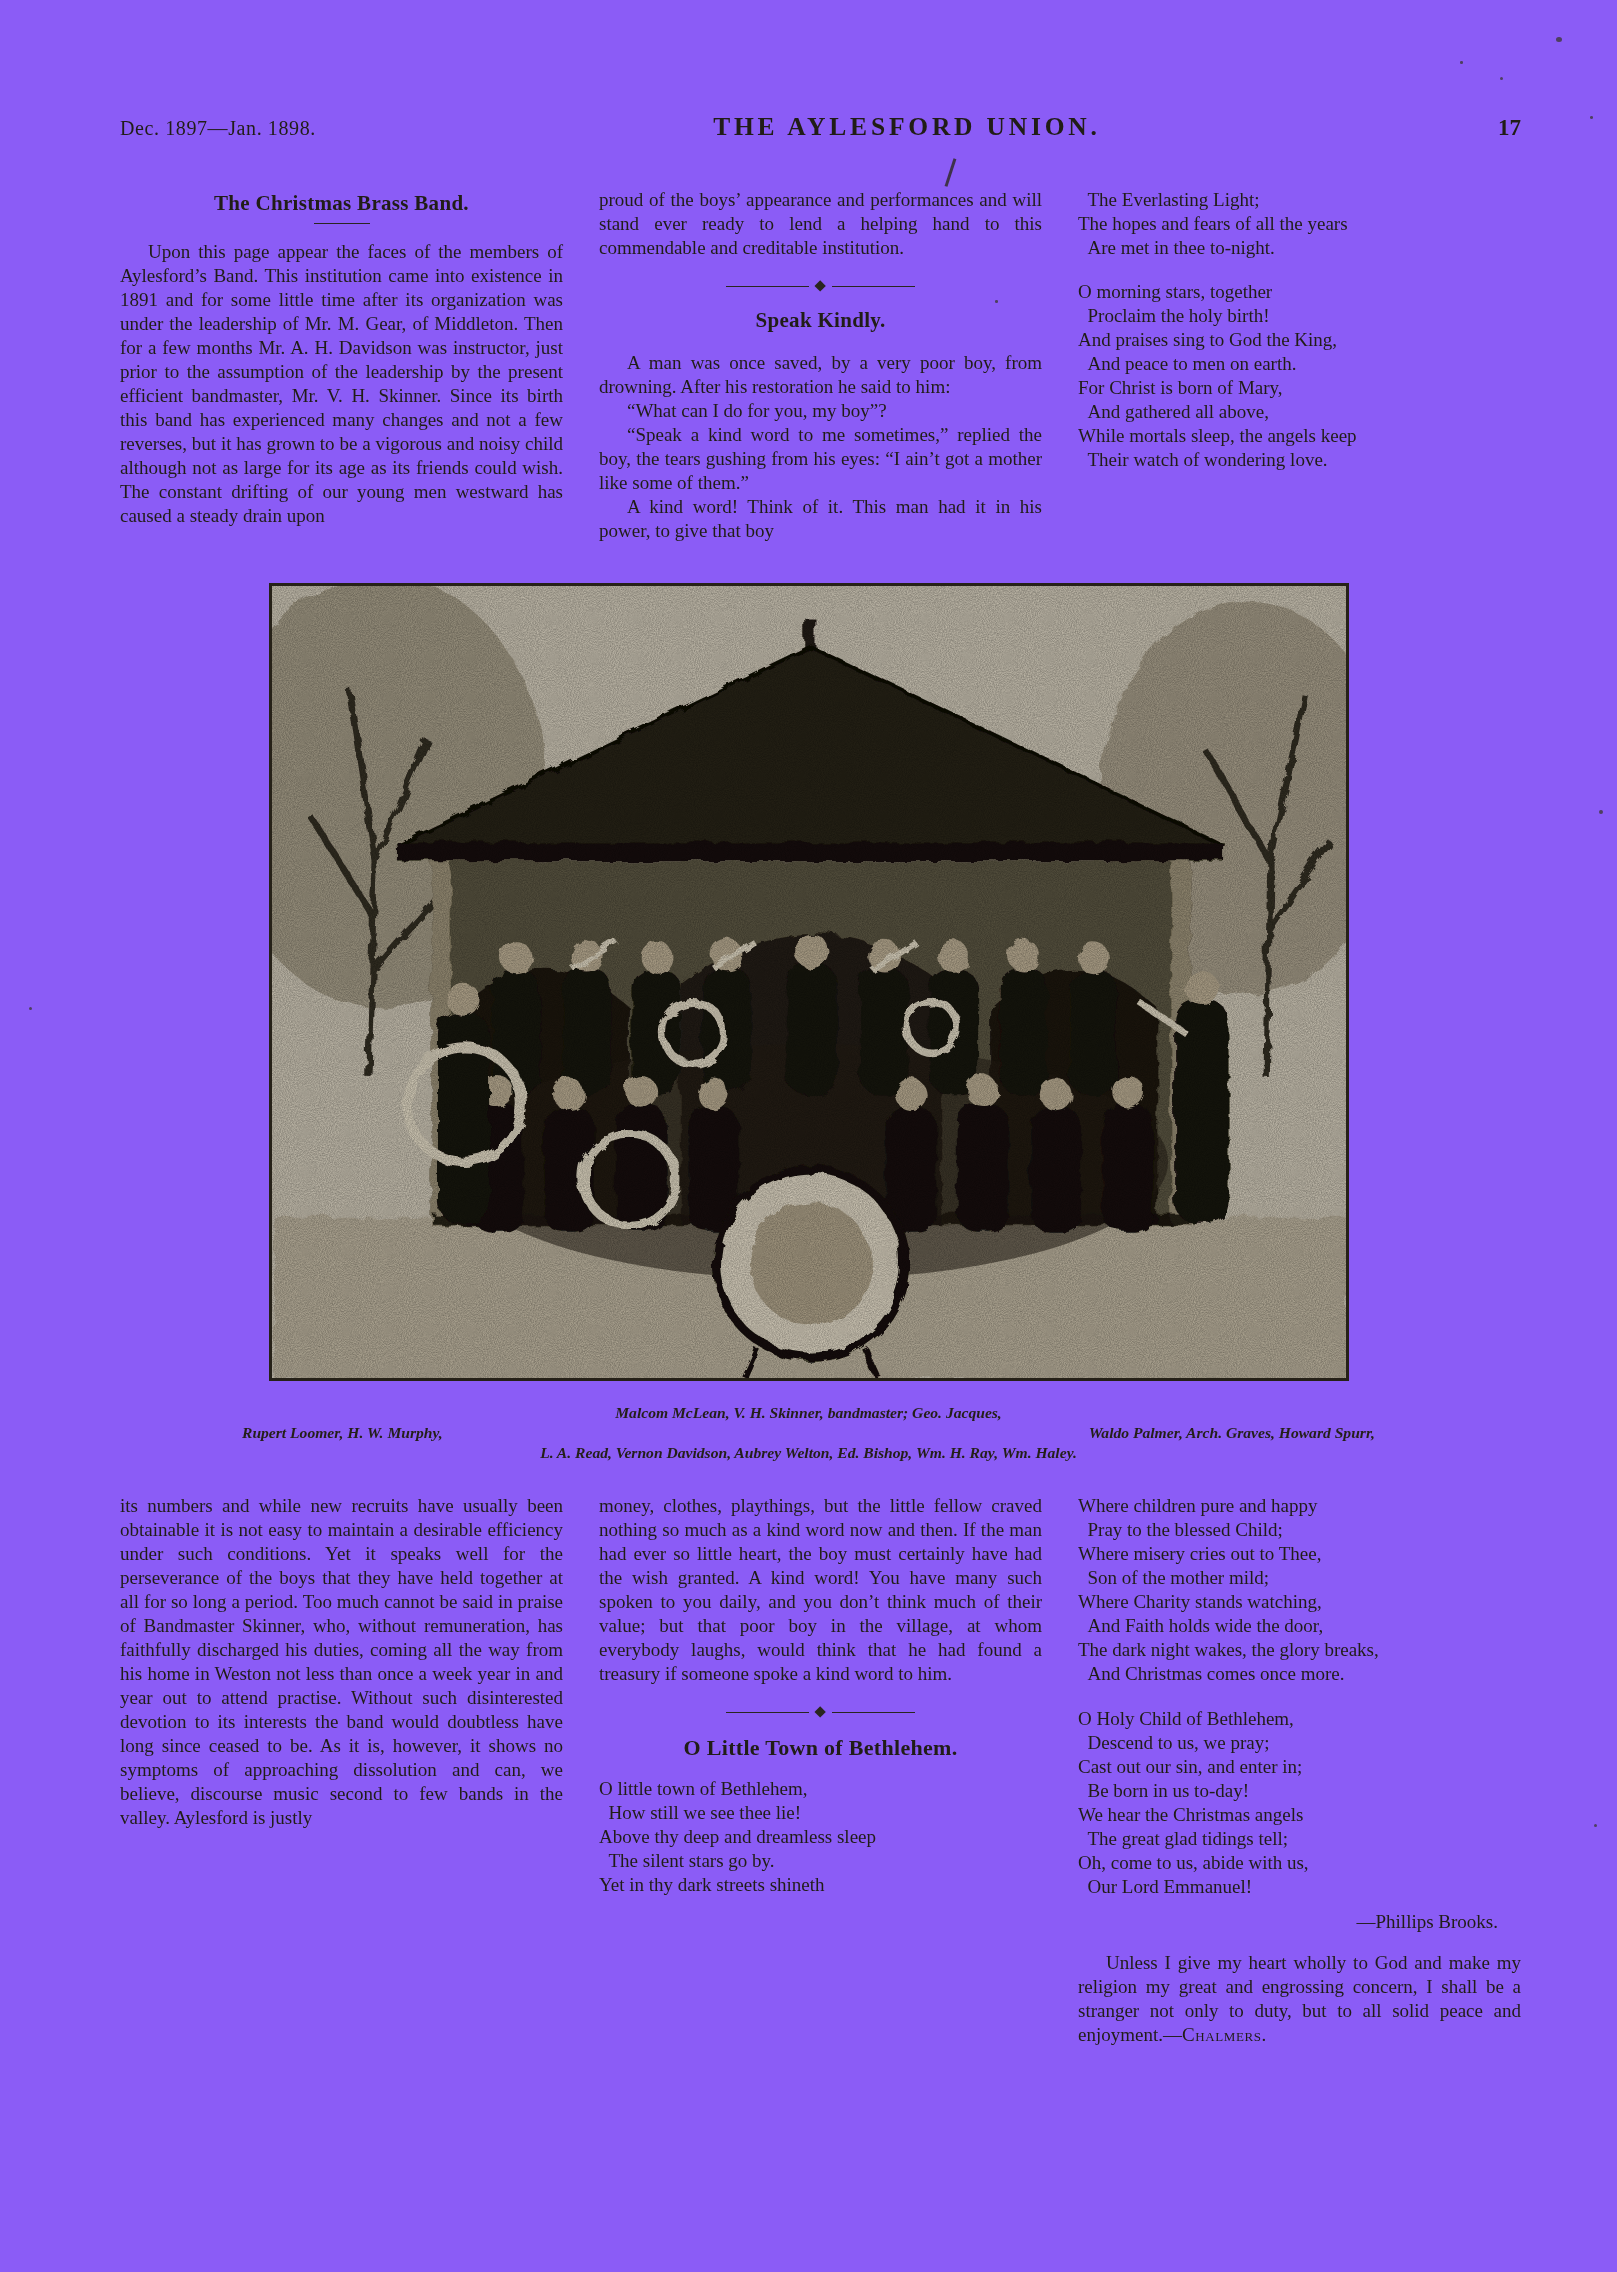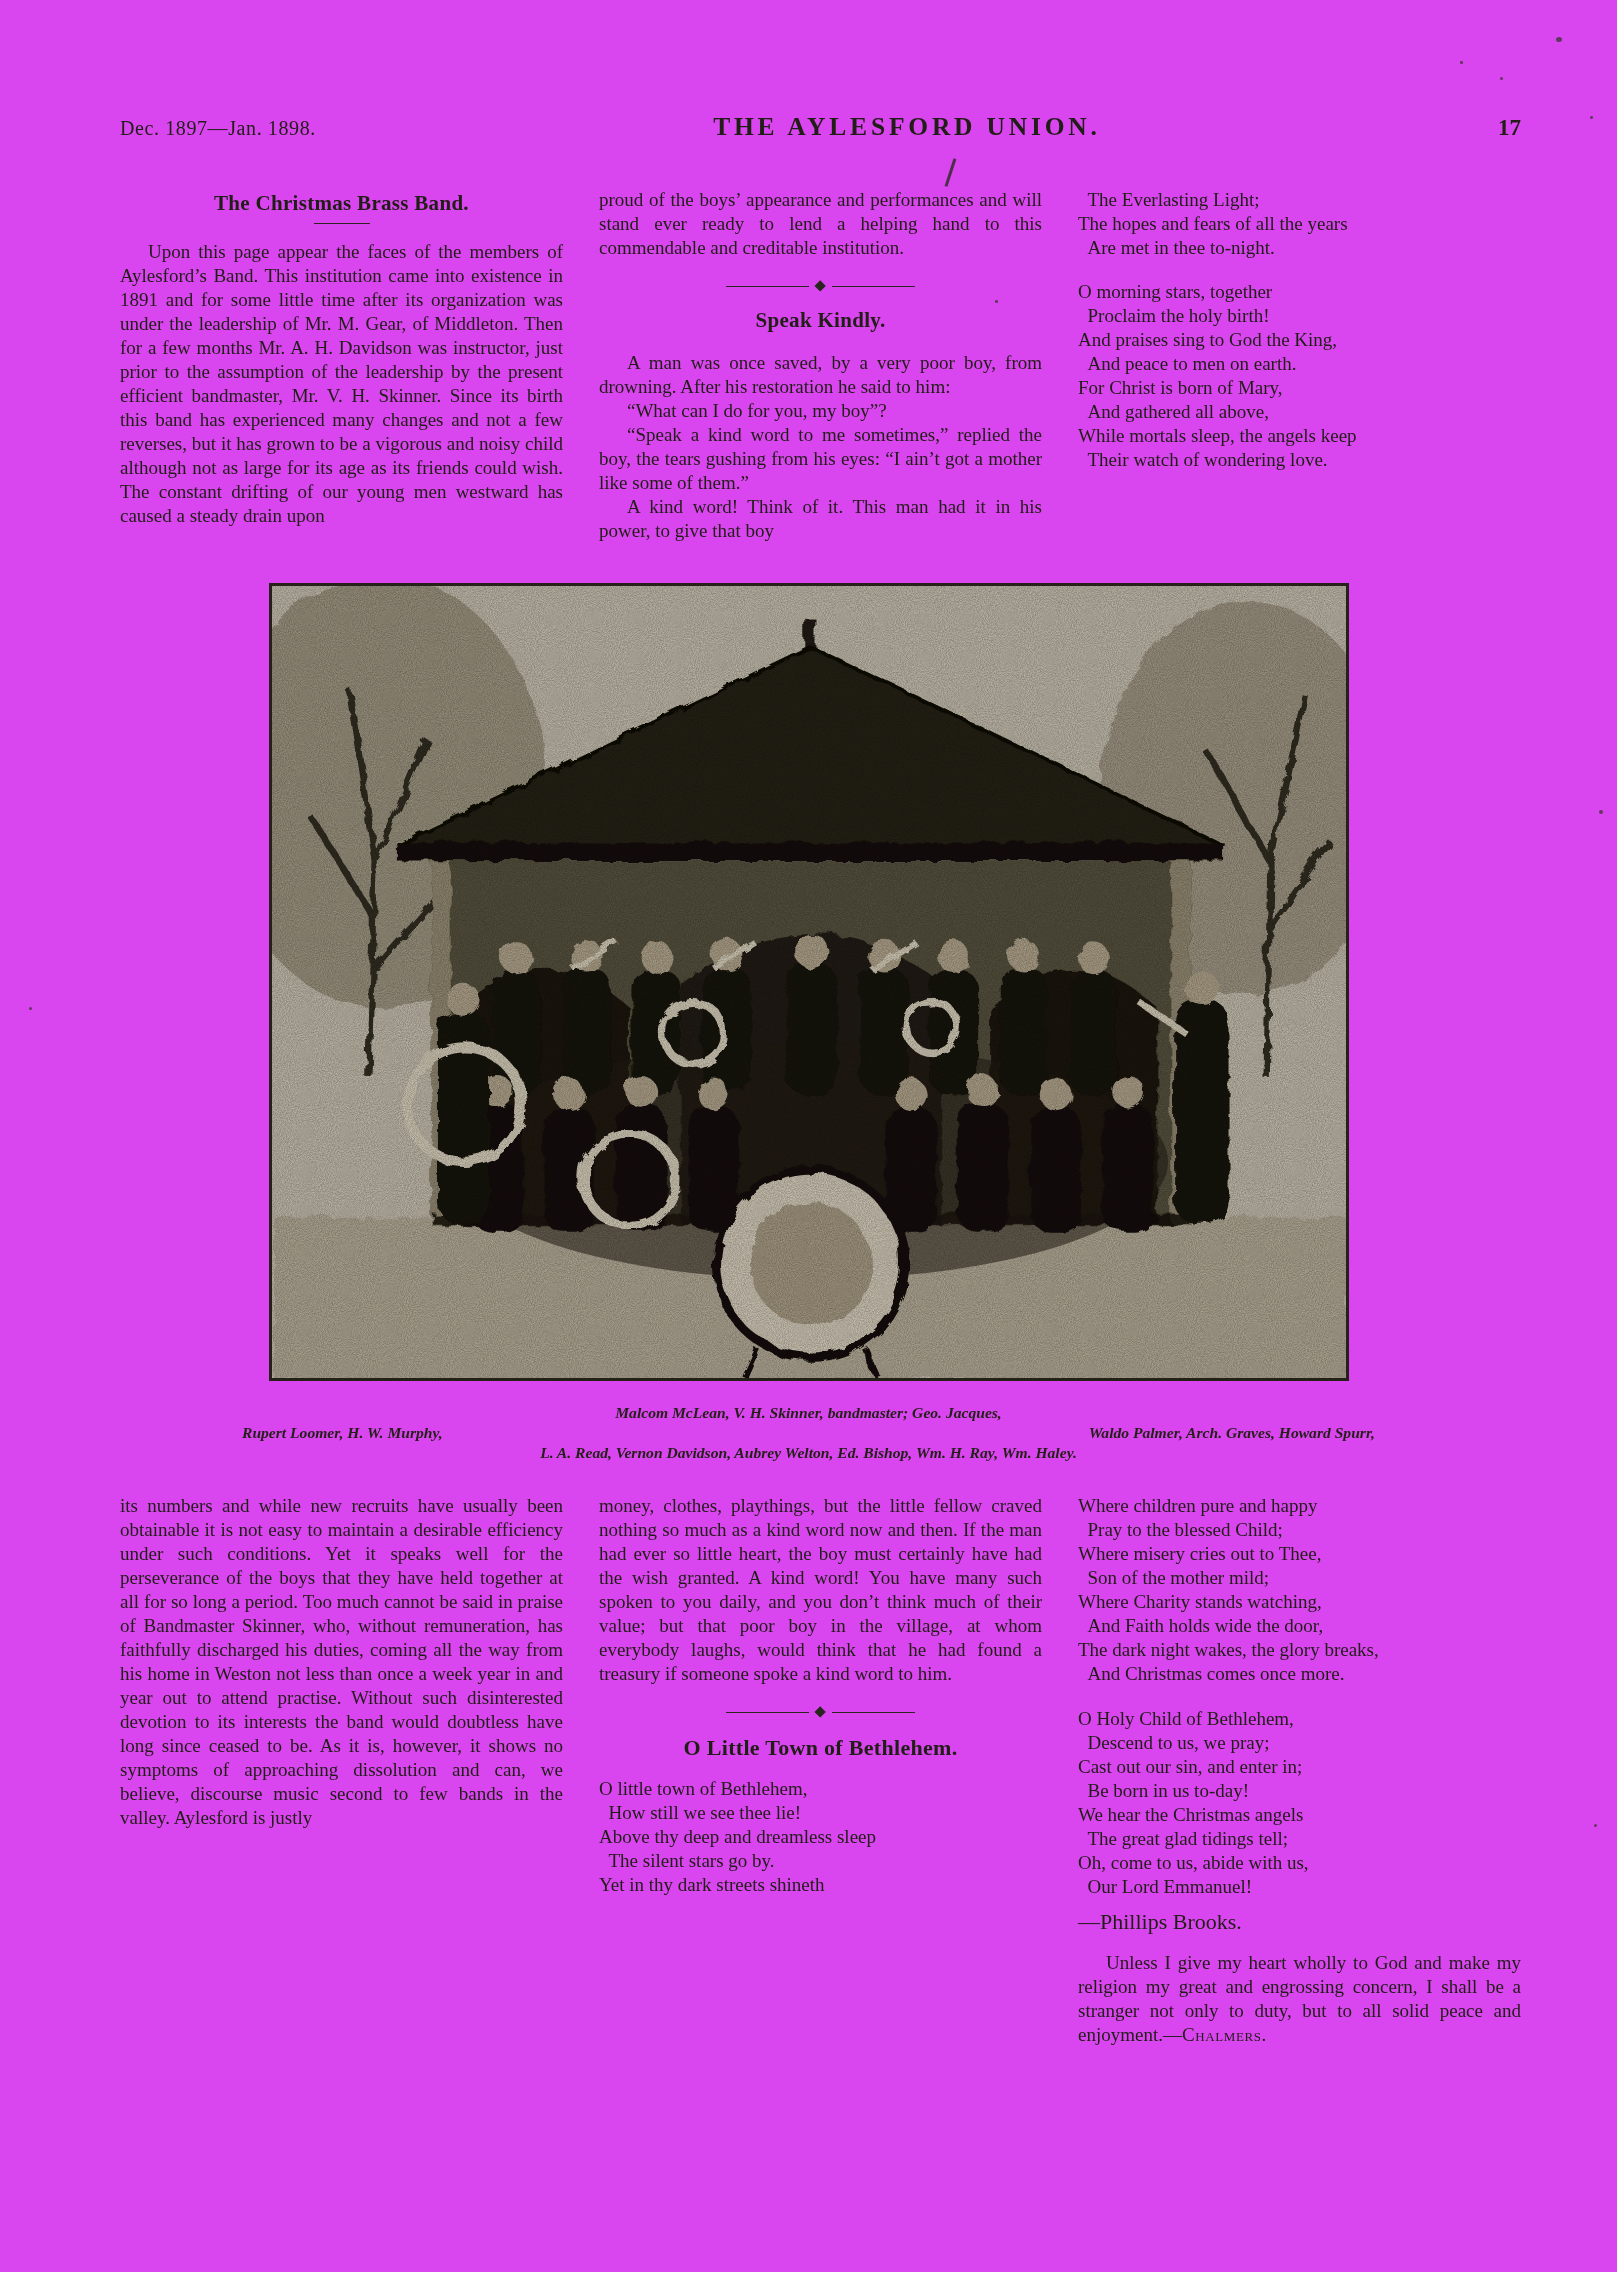--- a/index.html
+++ b/index.html
@@ -4,21 +4,21 @@
 <style>
   * { box-sizing: border-box; }
   html, body { margin: 0; padding: 0; }
   body { background: #d8d5cd; font-family: "Liberation Serif", serif; }
 
   .page {
     position: relative;
     width: 1617px;
     height: 2273px;
     margin: 0 auto;
-    background: #d946ef;
+    background: #8b5cf6;
     color: #211d17;
     overflow: hidden;
   }
 
   
   .masthead {
     display: flex;
     justify-content: space-between;
     align-items: baseline;
     padding: 112px 96px 0 120px;
@@ -102,21 +102,22 @@
     font-size: 15.6px;
     line-height: 20px;
     color: #241f18;
   }
   .cap-line1 { text-align: center; }
   .cap-line2 { display: flex; justify-content: space-between; padding: 0 242px; }
   .cap-line3 { text-align: center; }
 
   
   .attribution {
-    font-size: 22px;
+    text-align: right;
+    font-size: 19px;
     line-height: 24px;
     padding-right: 23px;
     margin: 1.3px 0 16.6px;
   }
   .sc { font-variant: small-caps; letter-spacing: 0.6px; }
 
   
   .speck {
     position: absolute;
     background: #3a362d;

